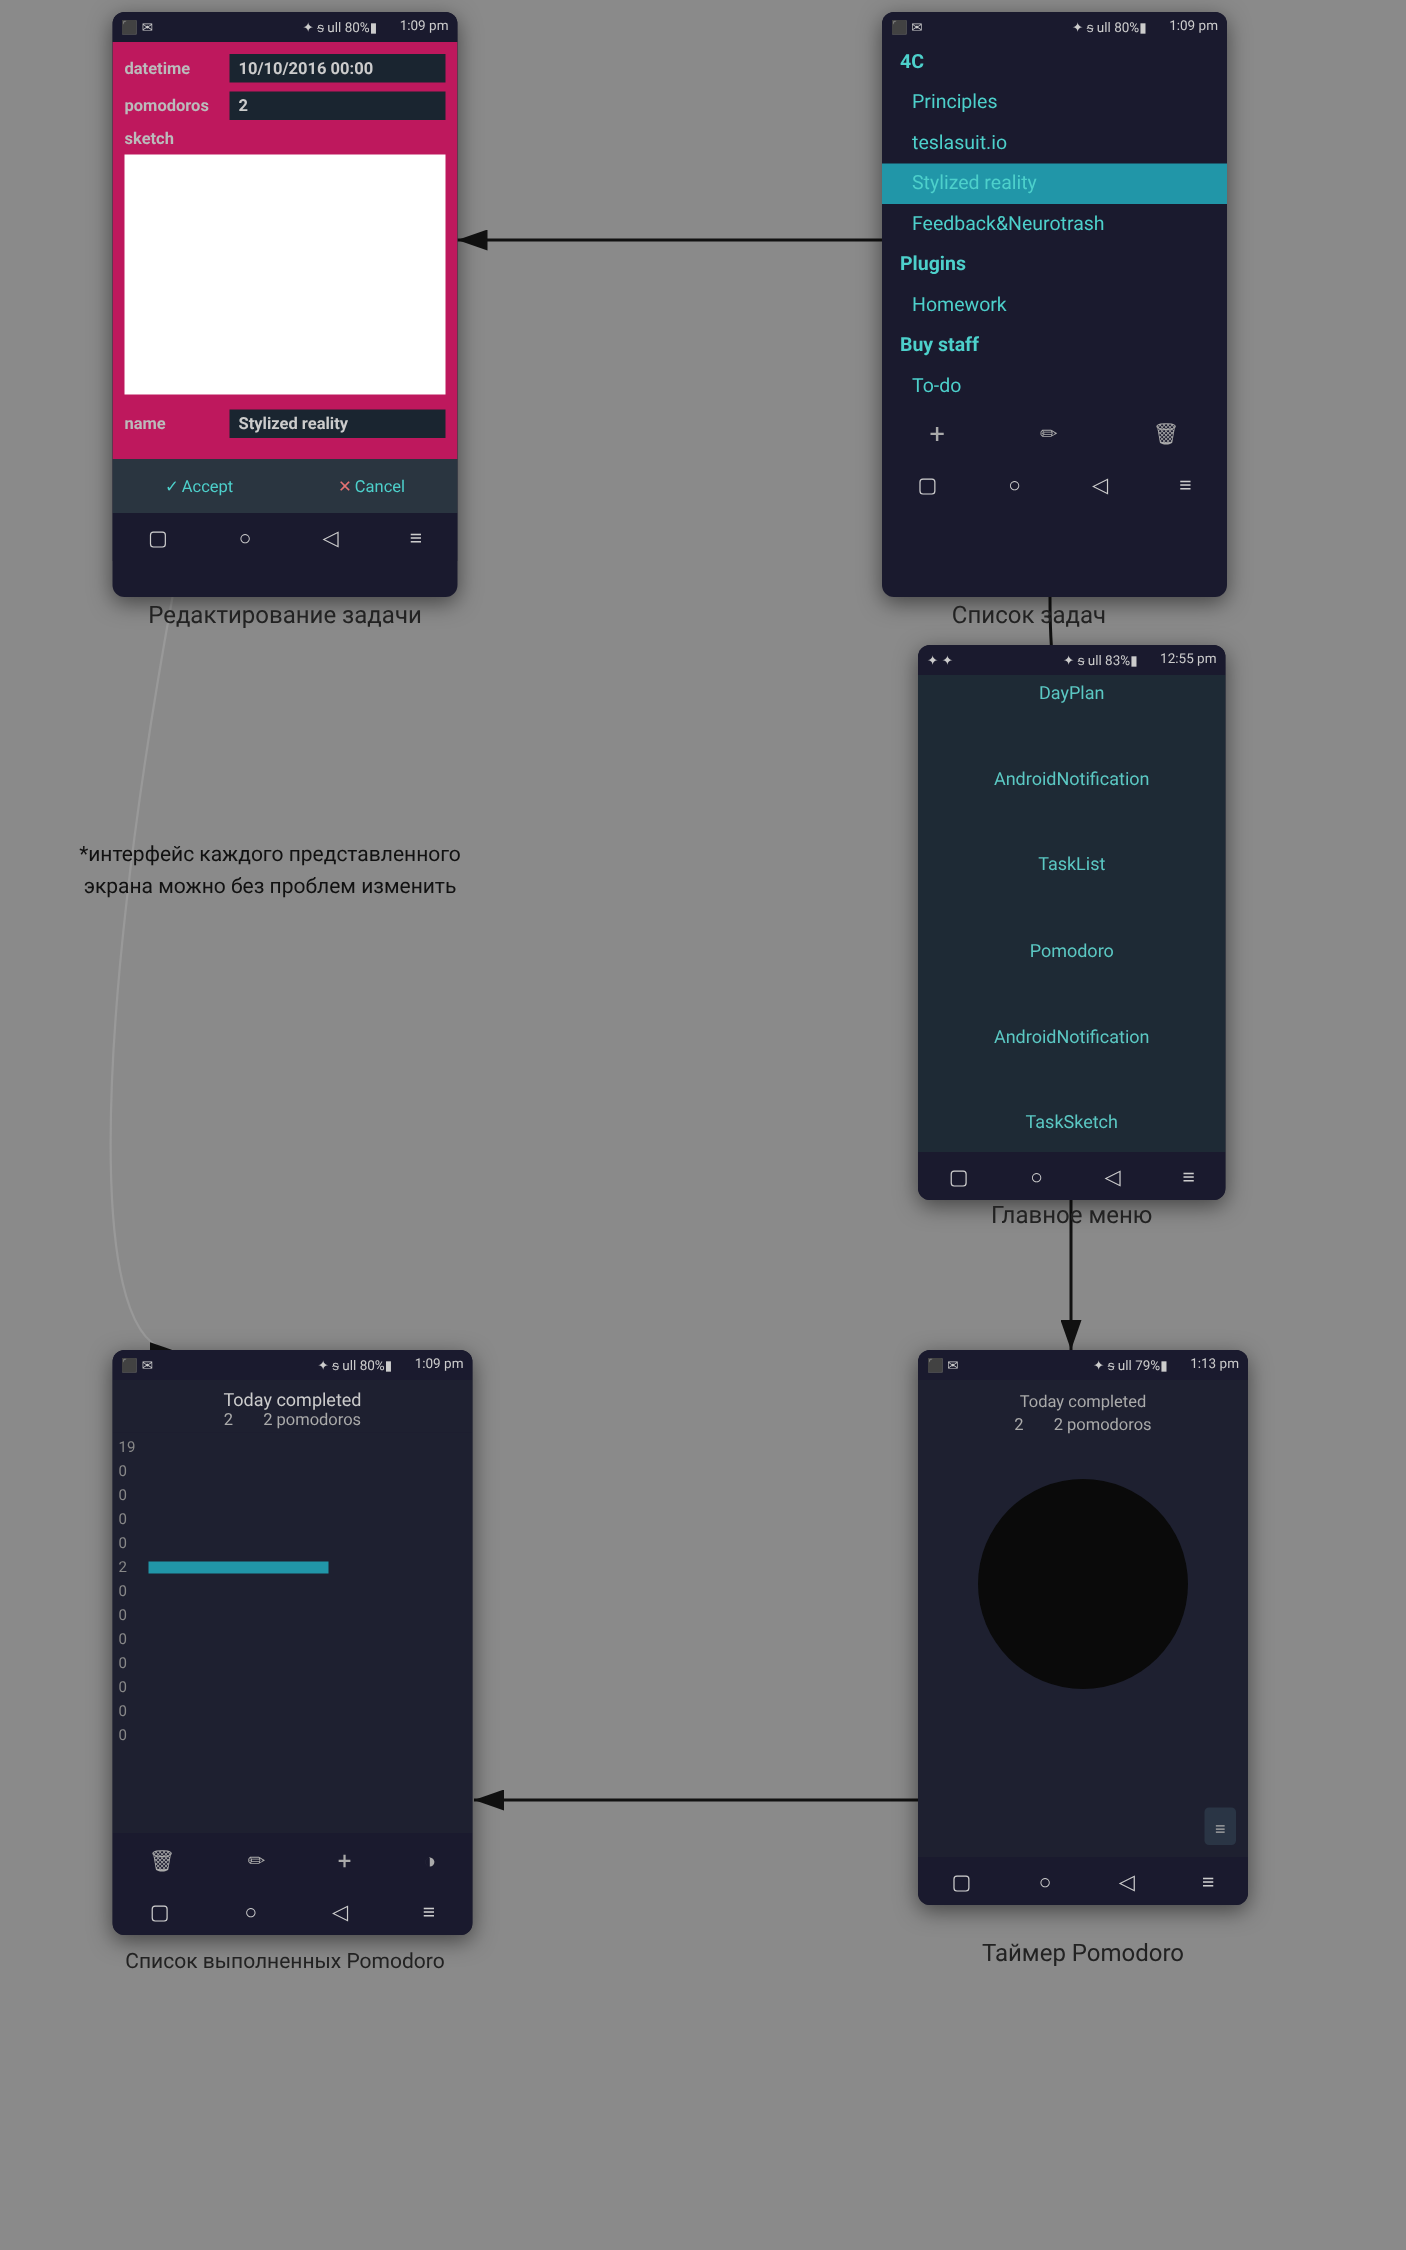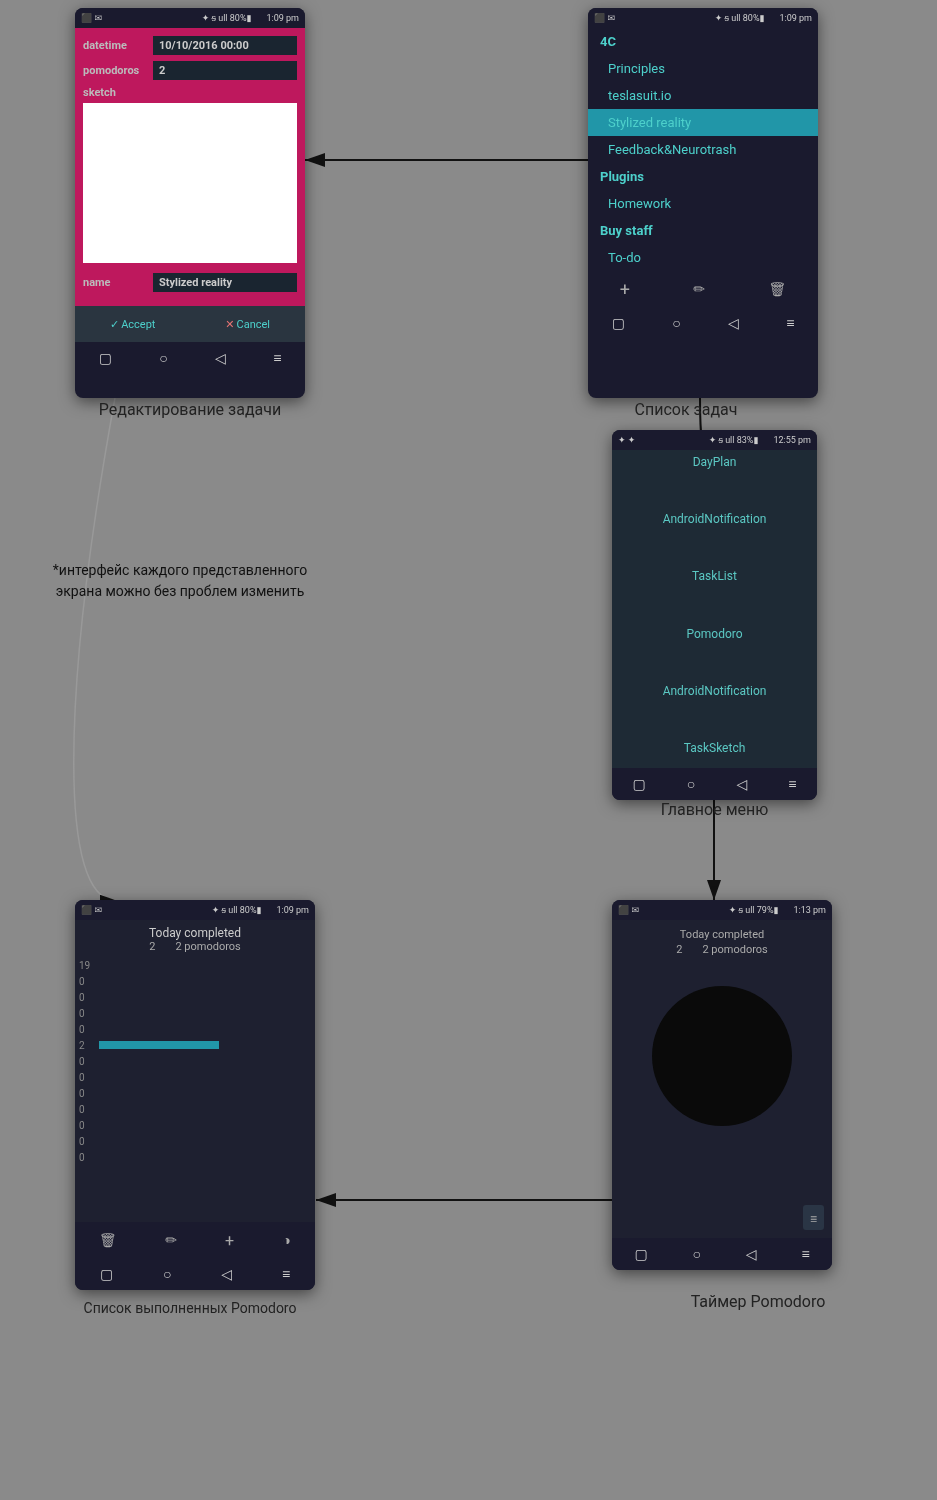--- a/index.html
+++ b/index.html
@@ -505,17 +505,17 @@
     <span class="nav-icon">▢</span>
     <span class="nav-icon">○</span>
     <span class="nav-icon">◁</span>
     <span class="nav-icon">≡</span>
   </div>
 </div>
 
 <div class="screen-label" style="top:400px; left:75px; width:230px;">Редактирование задачи</div>
 <div class="screen-label" style="top:400px; left:571px; width:230px;">Список задач</div>
 <div class="screen-label" style="top:800px; left:612px; width:205px;">Главное меню</div>
-<div class="screen-label" style="top:1292px; left:648px; width:220px;text-align:center;">Таймер Pomodoro</div>
+<div class="screen-label" style="top:1292px; left:612px; width:220px;text-align:center;">Таймер Pomodoro</div>
 <div class="screen-label" style="top:1300px; left:60px; width:260px; font-size:14px;">Список выполненных Pomodoro</div>
 
 <div class="note-text" style="top:560px; left:40px; width:280px;">*интерфейс каждого представленного
 экрана можно без проблем изменить</div>
 
 </body></html>

